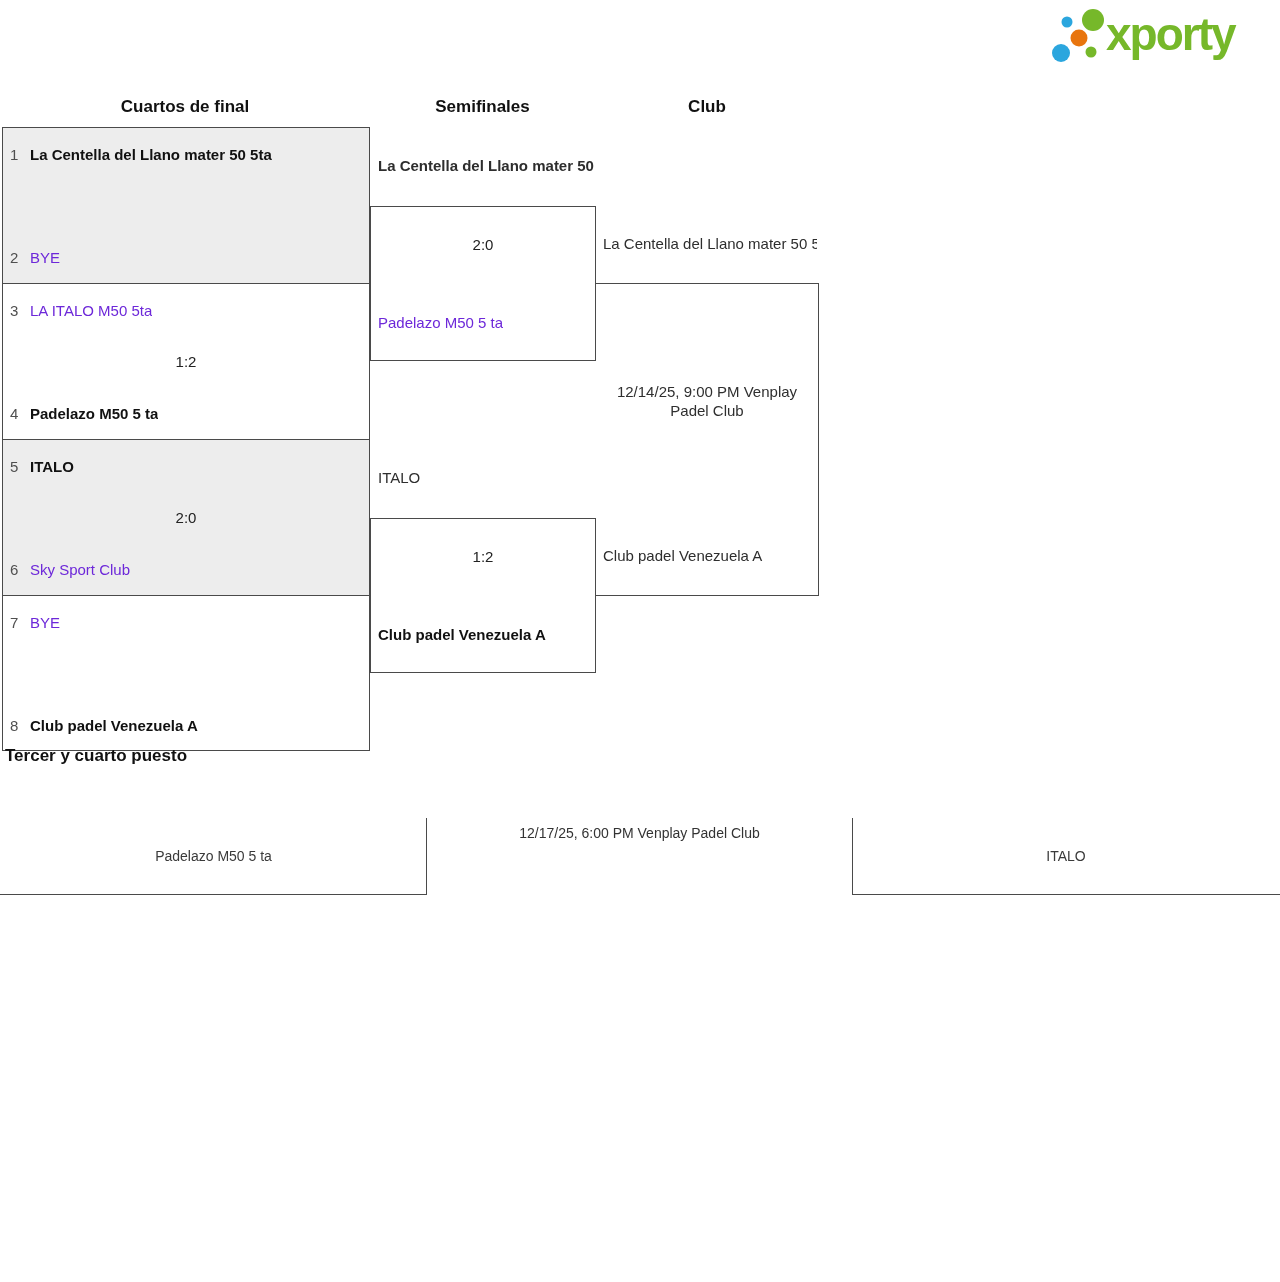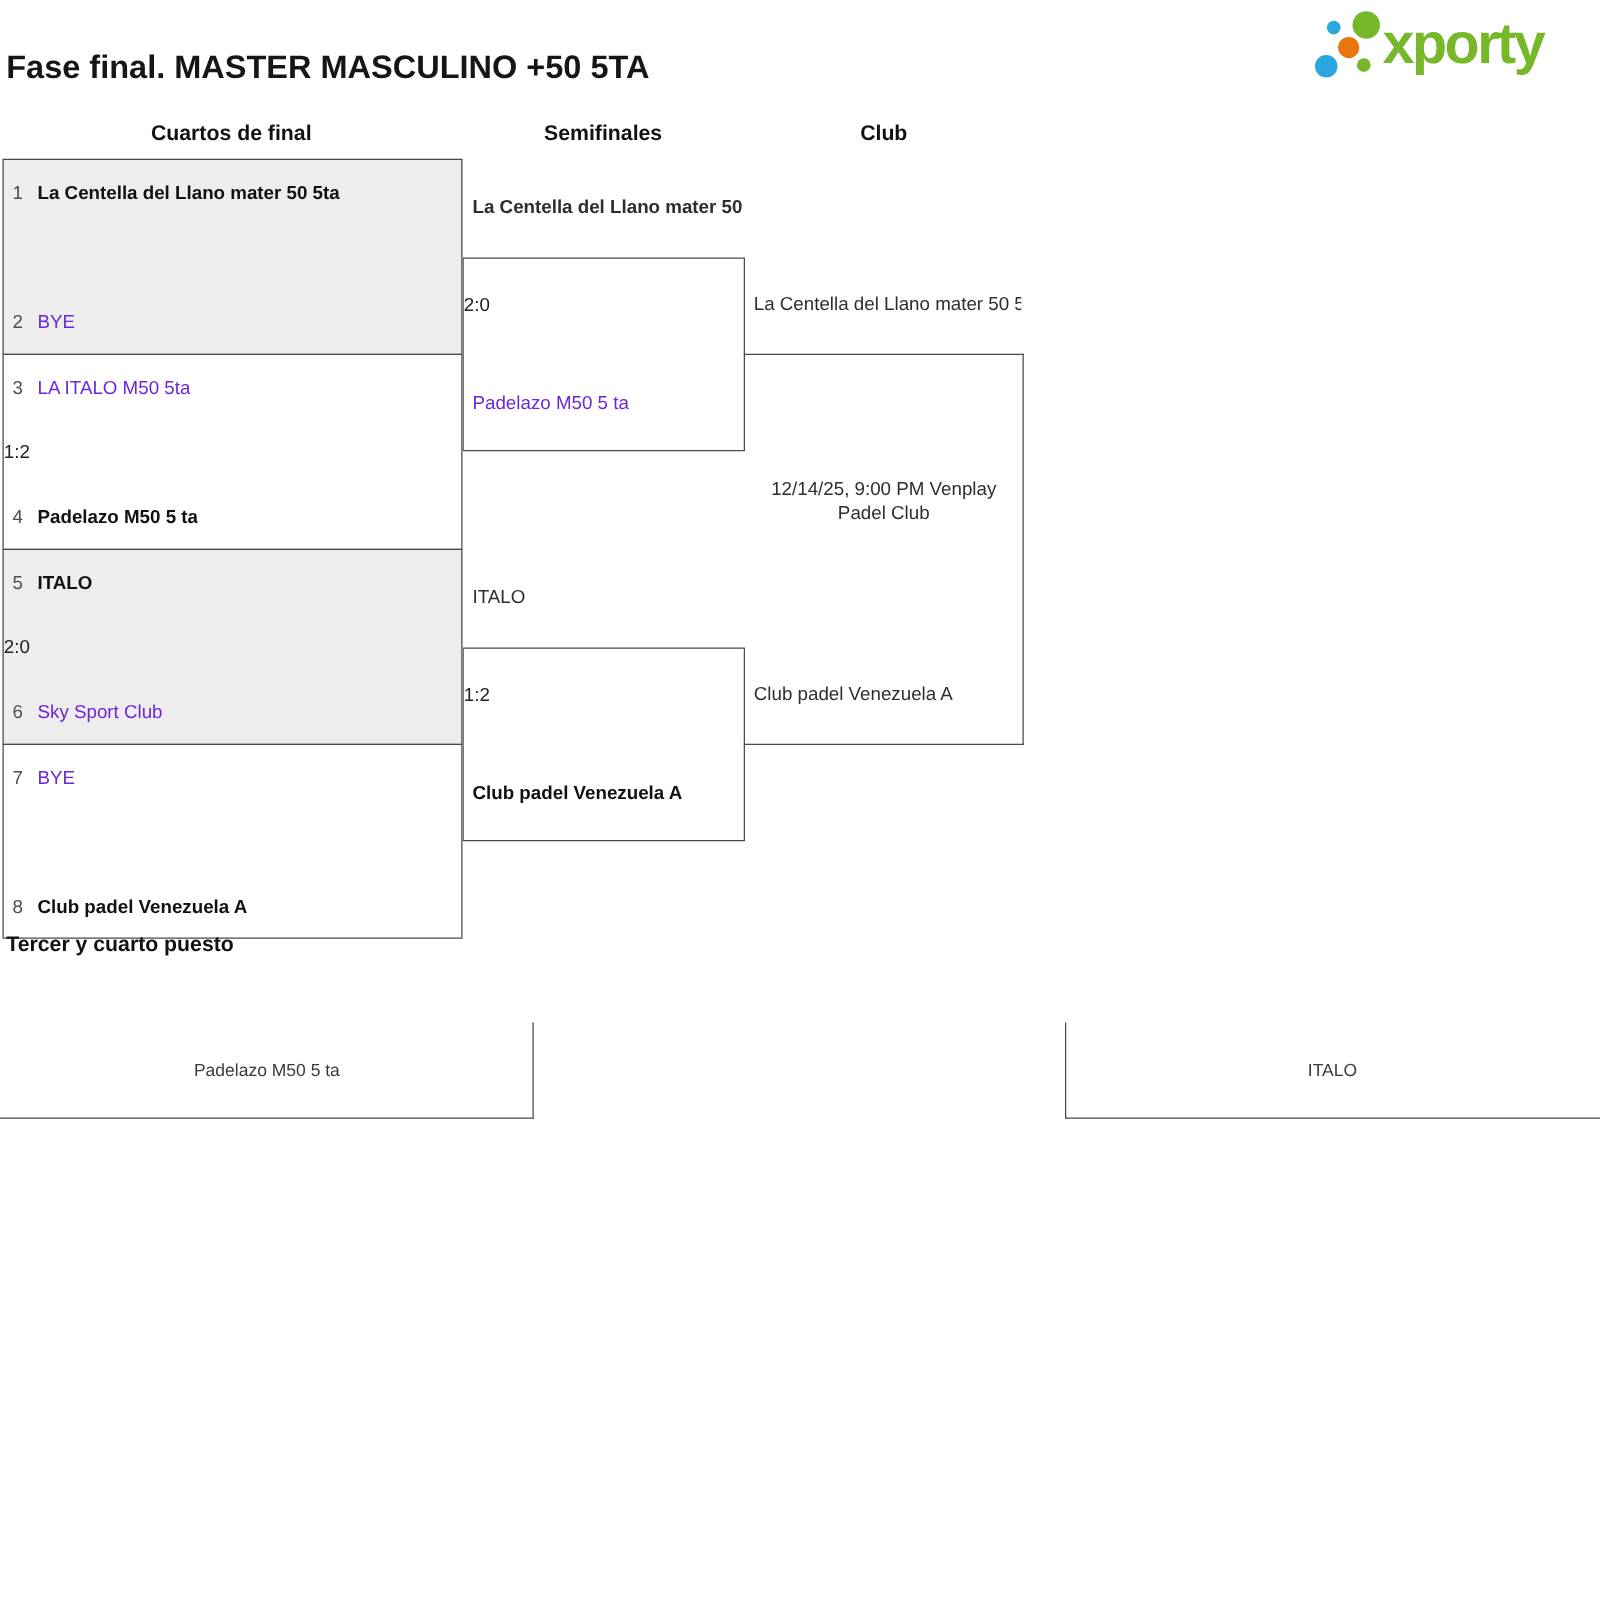--- a/index.html
+++ b/index.html
@@ -13,42 +13,41 @@
   .logo-text{left:1106px;top:8px;font-size:46px;font-weight:800;letter-spacing:-2px;color:#76b82a;line-height:52px;}
   
   .round-header{top:96px;height:22px;font-size:17px;font-weight:600;color:#111;text-align:center;line-height:22px;}
   
   .match{box-sizing:border-box;border:1px solid #4a4a4a;background:#ffffff;}
   .match.shaded{background:#ededed;}
   .team-row{position:absolute;left:7px;right:8px;display:flex;gap:7px;font-size:15px;line-height:20px;color:#2e2e2e;}
   .seed{color:#4f4f4f;width:13px;flex:none;text-align:left;}
   .name{white-space:nowrap;overflow:hidden;color:#6d28d9;}
   .winner{font-weight:700;color:#111;}
-  .score{position:absolute;left:0;right:0;font-size:15px;color:#222;line-height:20px;}
+  .score{position:absolute;left:0;right:0;text-align:center;font-size:15px;color:#222;line-height:20px;}
   .qf .t1{top:17px;} .qf .sc{top:68px;} .qf .t2{top:120px;}
   .sf .sc{top:28px;} .sf .t2{top:106px;}
   .floating-label{font-size:15px;line-height:20px;white-space:nowrap;overflow:hidden;color:#2e2e2e;}
   
   .final-shape{left:595px;top:283px;width:224px;height:313px;box-sizing:border-box;
     border-top:1px solid #4a4a4a;border-right:1px solid #4a4a4a;border-bottom:1px solid #4a4a4a;}
   .schedule{font-size:15px;line-height:19px;color:#2f2f2f;text-align:center;}
   
   .tp-heading{left:5px;top:745px;font-size:17px;font-weight:700;color:#111;line-height:21px;}
   .tp-box{box-sizing:border-box;top:818px;height:77px;}
   .tp-left{left:0;width:427px;border-right:1px solid #4a4a4a;border-bottom:1px solid #4a4a4a;}
   .tp-right{left:852px;width:428px;border-left:1px solid #4a4a4a;border-bottom:1px solid #4a4a4a;}
   .tp-team{top:847px;font-size:14px;line-height:19px;color:#3a3a3a;text-align:center;}
   .tp-schedule{left:426px;top:824px;width:427px;font-size:14px;line-height:19px;color:#333;text-align:center;}
 </style>
 </head>
 <body>
 
 <div id="canvas">
 
-  <div class="abs title" style="top:37px;">Fase final. MASTER MASCULINO +50 5TA</div>
 
   <div class="abs" style="left:0;top:0;width:1280px;height:75px;">
     <svg class="abs" style="left:1040px;top:0;" width="80" height="75" viewBox="0 0 80 75">
       <circle cx="27" cy="22" r="5.5" fill="#2ba6de"></circle>
       <circle cx="53" cy="20" r="11" fill="#76b82a"></circle>
       <circle cx="39" cy="38" r="8.5" fill="#e8750e"></circle>
       <circle cx="21" cy="53" r="9" fill="#2ba6de"></circle>
       <circle cx="51" cy="52" r="5.5" fill="#76b82a"></circle>
     </svg>
     <div class="abs logo-text">xporty</div>
@@ -122,15 +121,16 @@
 
   <div class="abs floating-label" style="left:603px;top:234px;width:214px;">La Centella del Llano mater 50 5ta</div>
   <div class="abs final-shape"></div>
   <div class="abs schedule" style="left:602px;top:382px;width:210px;">12/14/25, 9:00 PM Venplay Padel Club</div>
   <div class="abs floating-label" style="left:603px;top:546px;width:214px;">Club padel Venezuela A</div>
 
   <div class="abs tp-heading">Tercer y cuarto puesto</div>
   <div class="abs tp-box tp-left"></div>
   <div class="abs tp-box tp-right"></div>
   <div class="abs tp-team" style="left:0;width:427px;">Padelazo M50 5 ta</div>
+  <div class="abs tp-schedule">12/17/25, 6:00 PM Venplay Padel Club</div>
   <div class="abs tp-team" style="left:852px;width:428px;">ITALO</div>
 
 </div>
 
 </body></html>

